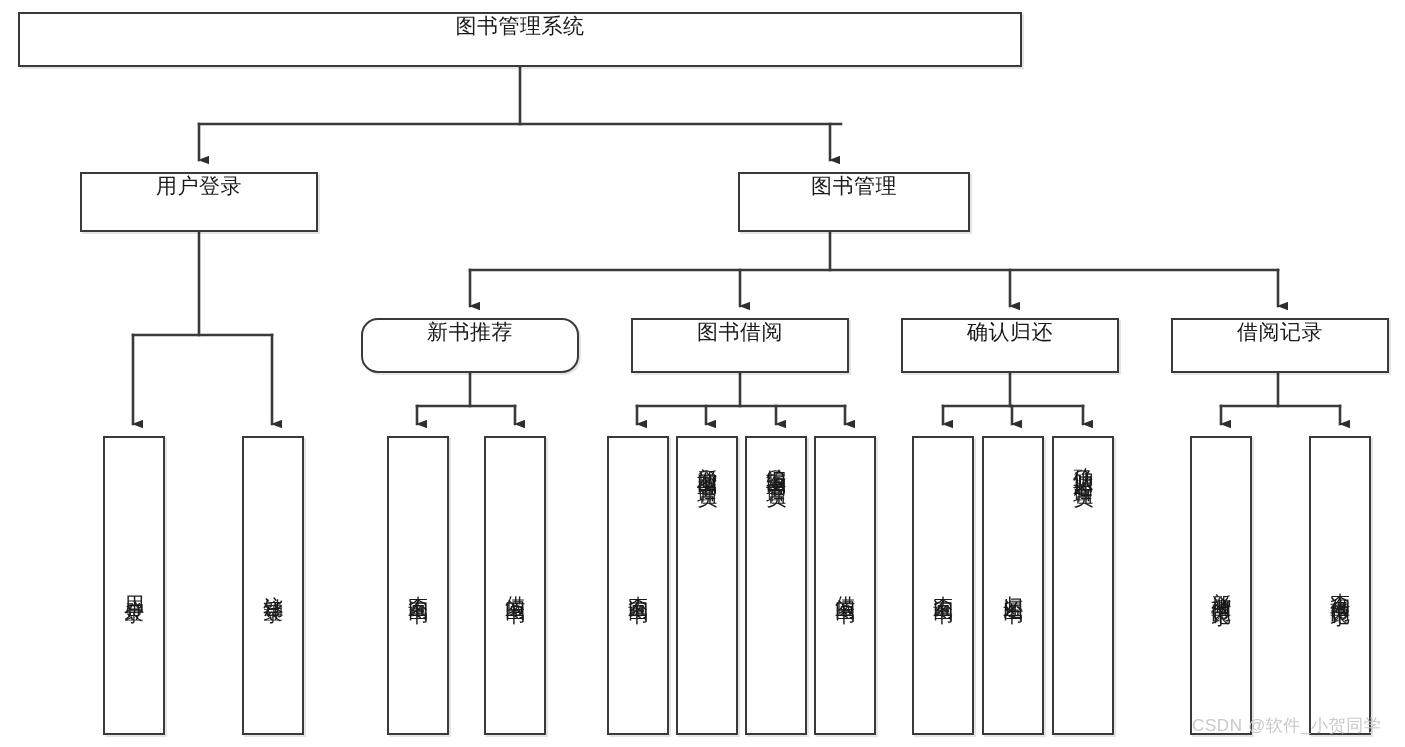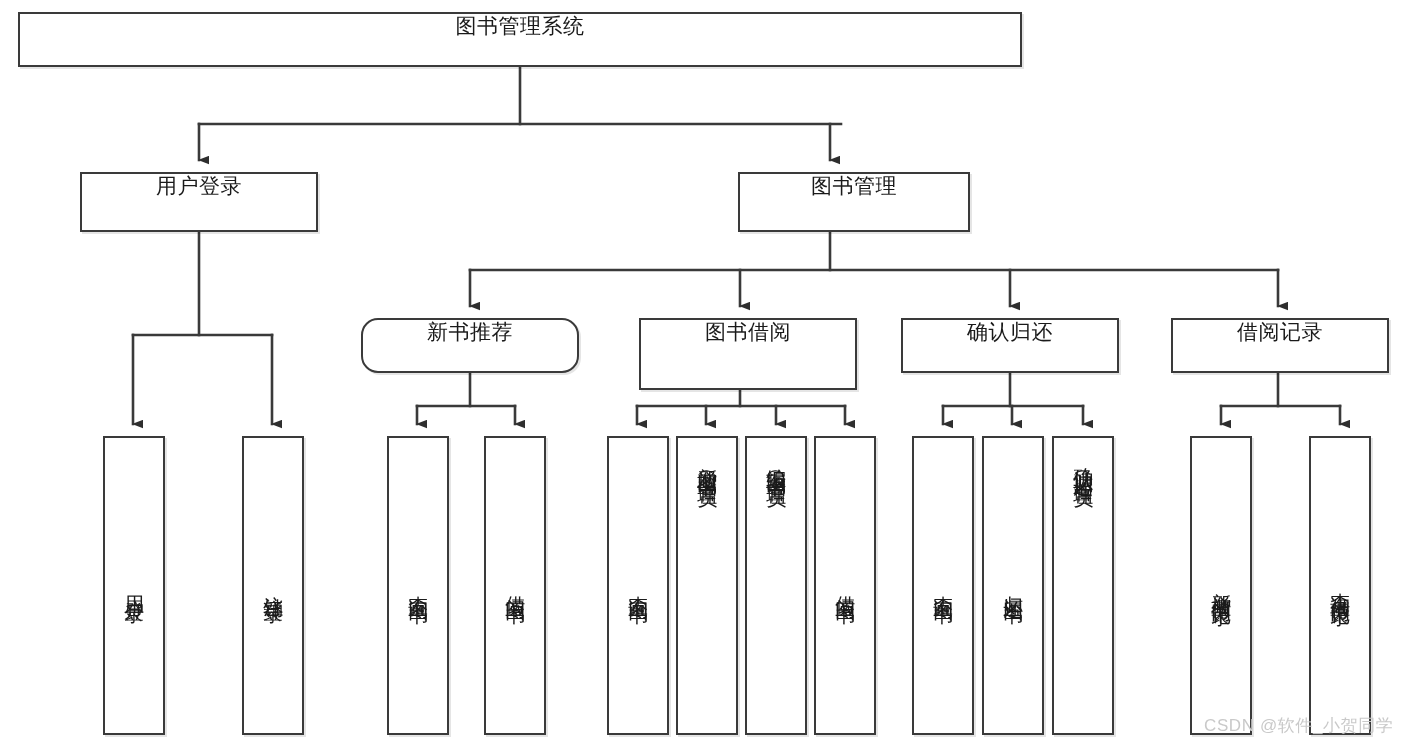--- a/index.html
+++ b/index.html
@@ -59,21 +59,20 @@
     align-items: center;
     padding-top: 0;
   }
   .watermark {
     position: absolute;
     color: #c9c9c9;
     font-size: 17px;
     letter-spacing: 0.6px;
     white-space: nowrap;
     user-select: none;
-    padding-left: 12px;
   }
 </style>
 </head>
 <body>
 
 <div id="canvas">
 
   <svg class="edges" viewBox="0 0 1405 747">
     <defs>
       <marker id="arrow" markerWidth="9" markerHeight="11" refX="4.2" refY="10" orient="auto" markerUnits="userSpaceOnUse">
@@ -131,21 +130,21 @@
   <div class="node" id="n-l2-0" style="left: 80px; top: 172px; width: 238px; height: 60px;">
     <span class="lbl">用户登录</span>
   </div>
   <div class="node" id="n-l2-1" style="left: 711px; top: 172px; width: 232px; height: 60px; margin-left: 27px;">
     <span class="lbl">图书管理</span>
   </div>
 
   <div class="node" id="n-l3-0" style="left: 361px; top: 318px; width: 218px; height: 55px; border-radius: 17px;">
     <span class="lbl">新书推荐</span>
   </div>
-  <div class="node" id="n-l3-1" style="left: 631px; top: 318px; width: 218px; height: 72px; margin-left: 8px;">
+  <div class="node" id="n-l3-1" style="left: 631px; top: 318px; width: 218px; height: 55px;">
     <span class="lbl">图书借阅</span>
   </div>
   <div class="node" id="n-l3-2" style="left: 901px; top: 318px; width: 218px; height: 55px;">
     <span class="lbl">确认归还</span>
   </div>
   <div class="node" id="n-l3-3" style="left: 1171px; top: 318px; width: 218px; height: 55px;">
     <span class="lbl">借阅记录</span>
   </div>
 
   <div class="node vert mid" id="n-leaf-0" style="left: 103px; top: 436px; width: 62px; height: 299px;">

